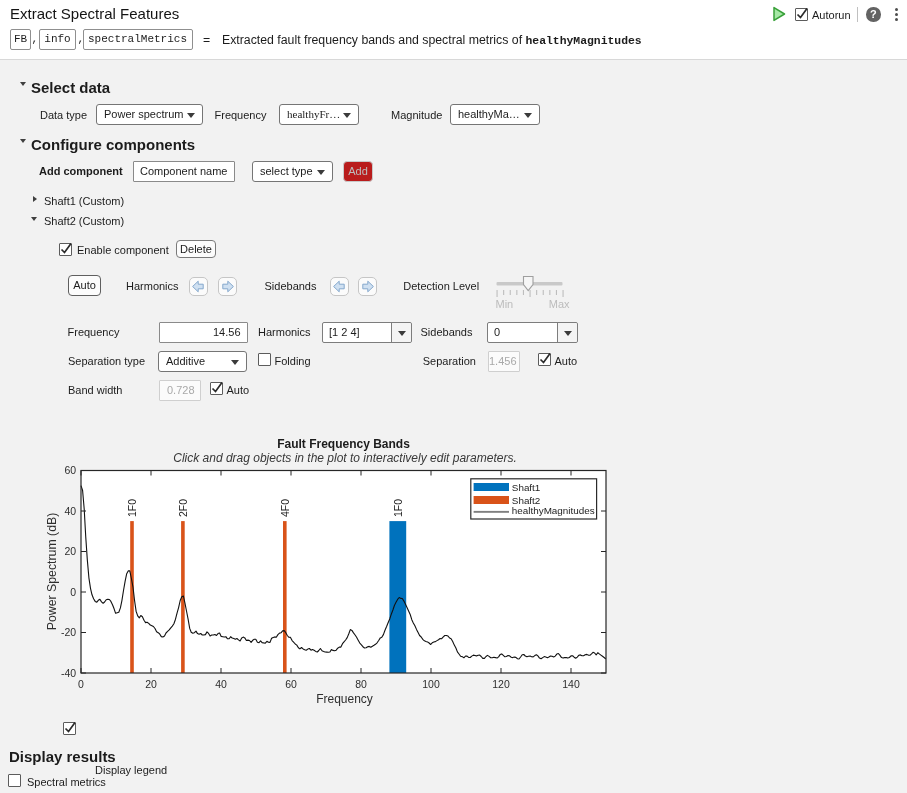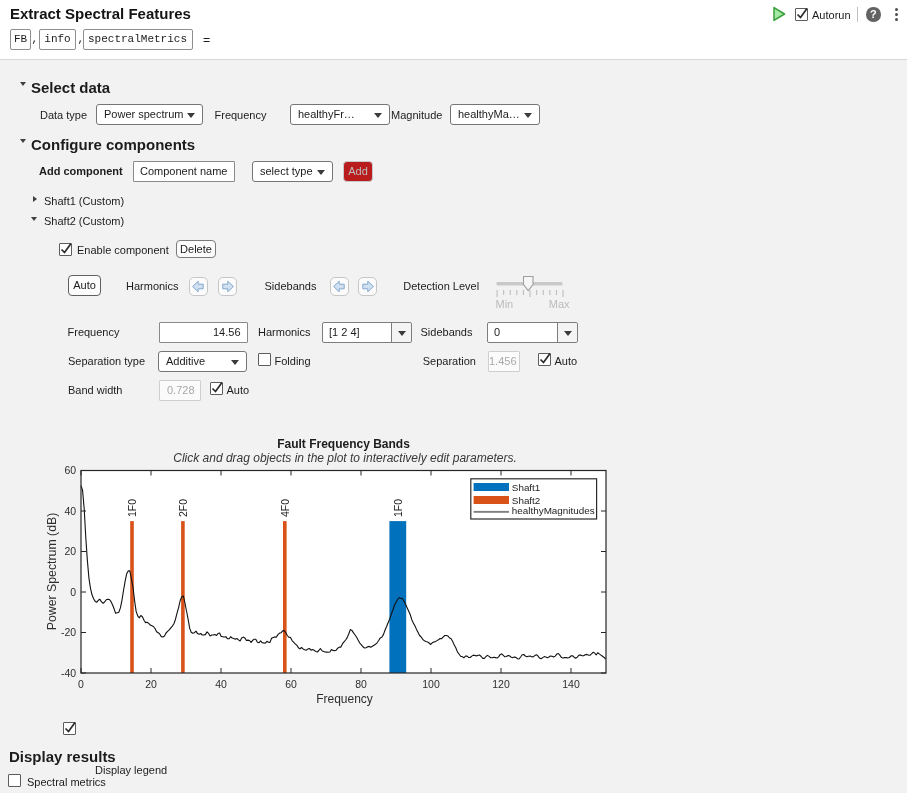--- a/index.html
+++ b/index.html
@@ -19,27 +19,28 @@
 .btn1 { background:#fcfcfc; border:1px solid #7a7a7a; border-radius:4px; font-size:11px; color:#1c1c1c; text-align:center; }
 .cb { position:absolute; width:13px; height:13px; background:#fff; border:1.5px solid #5c5c5c; border-radius:1px; }
 .mono { font-family:"Liberation Mono",monospace; }
 .codebox { position:absolute; border:1px solid #8f8f8f; border-radius:2px; background:#fff; font-family:"Liberation Mono",monospace; font-size:11px; color:#1c1c1c; height:21px; line-height:19px; text-align:center; top:29px; }
 </style></head>
 <body>
 <div id="page">
 
 <div class="abs" style="left:0; top:59px; width:907px; height:734px; background:#f2f2f2; border-top:1px solid #d8d8d8;"></div>
 
-<div class="abs" style="left:10px; top:5px; font-size:15px; font-weight:bold; color:#141414;">Extract Spectral Features</div>
+<div class="abs" style="left:10px; top:5px; font-size:15px; font-weight:normal; color:#141414;">Extract Spectral Features</div>
 <span class="codebox" style="left:10px; width:21px;">FB</span>
 <span class="abs mono" style="left:31.5px; top:33px; font-size:11px; color:#1c1c1c;">,</span>
 <span class="codebox" style="left:39px; width:37px;">info</span>
 <span class="abs mono" style="left:77.5px; top:33px; font-size:11px; color:#1c1c1c;">,</span>
 <span class="codebox" style="left:82.5px; width:110px;">spectralMetrics</span>
 <span class="abs" style="left:203px; top:33px; font-size:12.3px; color:#1c1c1c;">=</span>
+<span class="abs" style="left:222px; top:33px; font-size:12.3px; color:#1c1c1c; white-space:nowrap;">Extracted fault frequency bands and spectral metrics of <span class="mono" style="font-size:11.4px; font-weight:bold;">healthyMagnitudes</span></span>
 
 <svg class="abs" style="left:770px; top:4px;" width="20" height="20" viewBox="0 0 20 20">
       <path d="M4 3.6 L14.5 10 L4 16.4 Z" fill="#a6e8a6" stroke="#38a038" stroke-width="1.5" stroke-linejoin="round"></path>
     </svg>
 <span class="cb" style="left:795px; top:8px;">
       <svg width="15" height="15" viewBox="0 0 15 15" style="position:absolute; left:-1px; top:-2px;">
         <path d="M2.5 7.5 L5.5 10.5 L12 1.5" fill="none" stroke="#2b2b2b" stroke-width="1.7"></path>
       </svg>
     </span>
 <div class="abs lbl" style="left:812px; top:9px;">Autorun</div>
@@ -49,21 +50,21 @@
   <div style="width:3px;height:3px;border-radius:50%;background:#4d4d4d;"></div>
   <div style="width:3px;height:3px;border-radius:50%;background:#4d4d4d;margin-top:1.8px;"></div>
   <div style="width:3px;height:3px;border-radius:50%;background:#4d4d4d;margin-top:1.8px;"></div>
 </div>
 
 <div class="abs tri-d" style="left:20px; top:82px;"></div>
 <div class="abs hdr" style="left:31px; top:79px;">Select data</div>
 <div class="abs lbl" style="left:40px; top:109px;">Data type</div>
 <div class="abs dd" style="left:96px; top:103.5px; width:107px;">Power spectrum<span class="ar"></span></div>
 <div class="abs lbl" style="left:214.5px; top:109px;">Frequency</div>
-<div class="abs dd" style="left:290px; top:103.5px; width:100px;">healthyFr…<span class="ar"></span></div>
+<div class="abs dd" style="left:279px; top:103.5px; width:80px;font-family:Liberation Serif, serif;">healthyFr…<span class="ar"></span></div>
 <div class="abs lbl" style="left:391px; top:109px;">Magnitude</div>
 <div class="abs dd" style="left:450px; top:103.5px; width:90px;">healthyMa…<span class="ar"></span></div>
 
 <div class="abs tri-d" style="left:20px; top:139px;"></div>
 <div class="abs hdr" style="left:31px; top:136px;">Configure components</div>
 <div class="abs lbl" style="left:39px; top:165px; font-weight:bold;">Add component</div>
 <div class="abs inp" style="left:133px; top:160.5px; width:102px; padding-left:6px;">Component name</div>
 <div class="abs dd" style="left:252px; top:160.5px; width:81px;">select type<span class="ar"></span></div>
 <div class="abs" style="left:343px; top:160.5px; width:30px; height:21px; background:#b91c1c; border:1px solid #c9c9c9; border-radius:4px; font-size:11px; color:#bdbdbd; text-align:center; line-height:19px;">Add</div>
 

